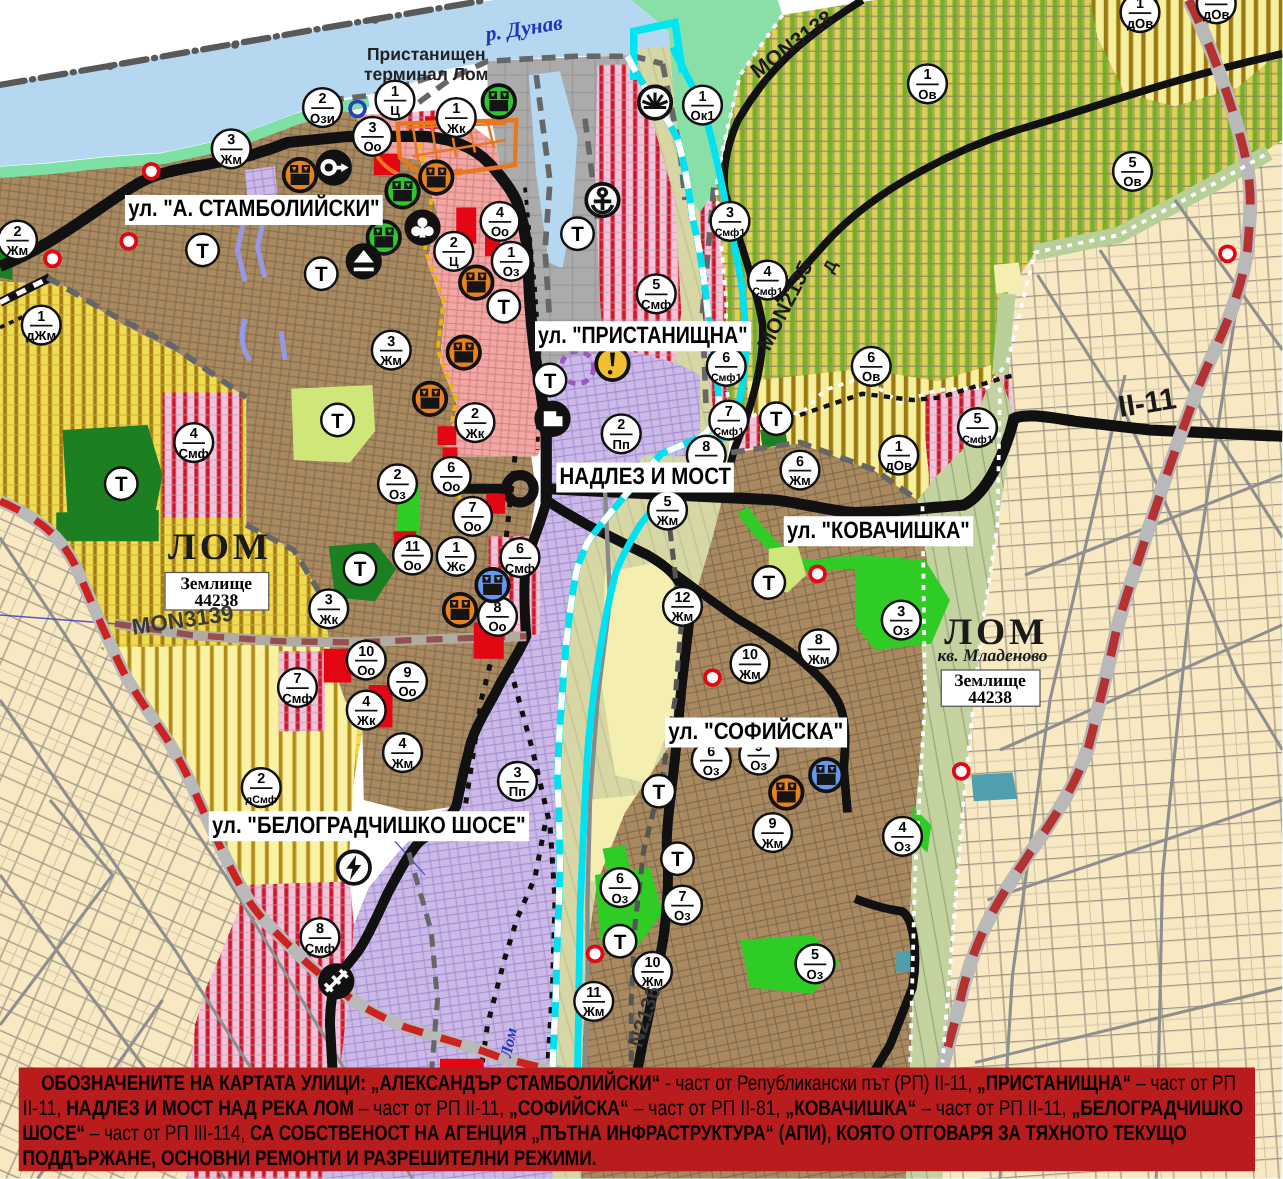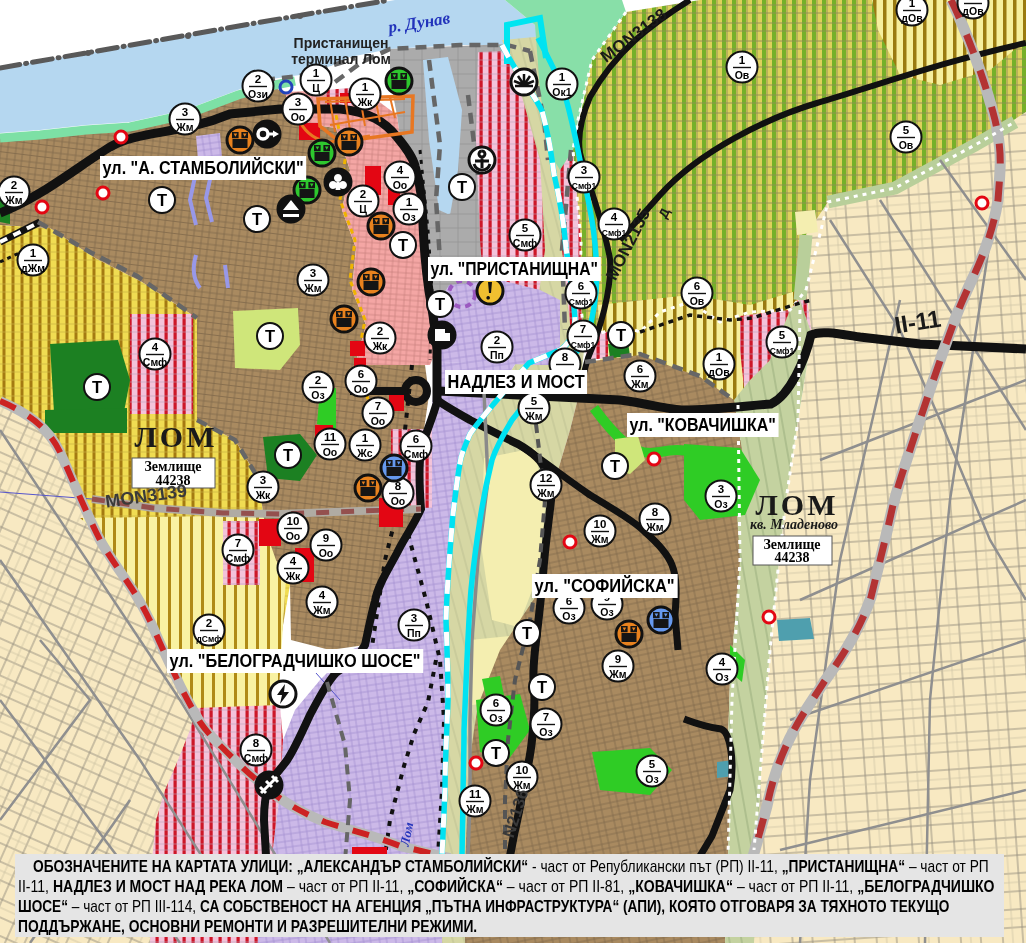--- a/index.html
+++ b/index.html
@@ -1,20 +1,20 @@
 <!DOCTYPE html>
 <html><head>
 <meta charset="utf-8">
 <style>
 html,body{margin:0;padding:0;width:1026px;height:943px;overflow:hidden;background:#fff;
 font-family:"Liberation Sans",sans-serif;}
 #map{position:absolute;left:0;top:0;}
 .lbl{position:absolute;background:#fff;color:#000;font-weight:bold;white-space:nowrap;
 line-height:24px;padding:0 3px;transform-origin:0 0;font-size:19px;}
-#btxt{position:absolute;left:15px;top:854px;width:989px;height:80px;background:#e5e5e5;
+#btxt{position:absolute;left:15px;top:854px;width:989px;height:80px;background:#b91c1c;
 font-size:17px;color:#000;line-height:20px;white-space:nowrap;overflow:hidden;padding-top:3px;}
 #btxt .r{font-weight:normal;}
 #btxt div{font-weight:bold;transform-origin:0 50%;}
 </style>
 </head>
 <body>
 <svg id="map" width="1026" height="943" viewBox="0 0 1026 943" xmlns="http://www.w3.org/2000/svg">
 <defs>
 <pattern id="yel" width="9" height="16" patternUnits="userSpaceOnUse">
  <rect width="9" height="16" fill="#f0dc52"></rect>

